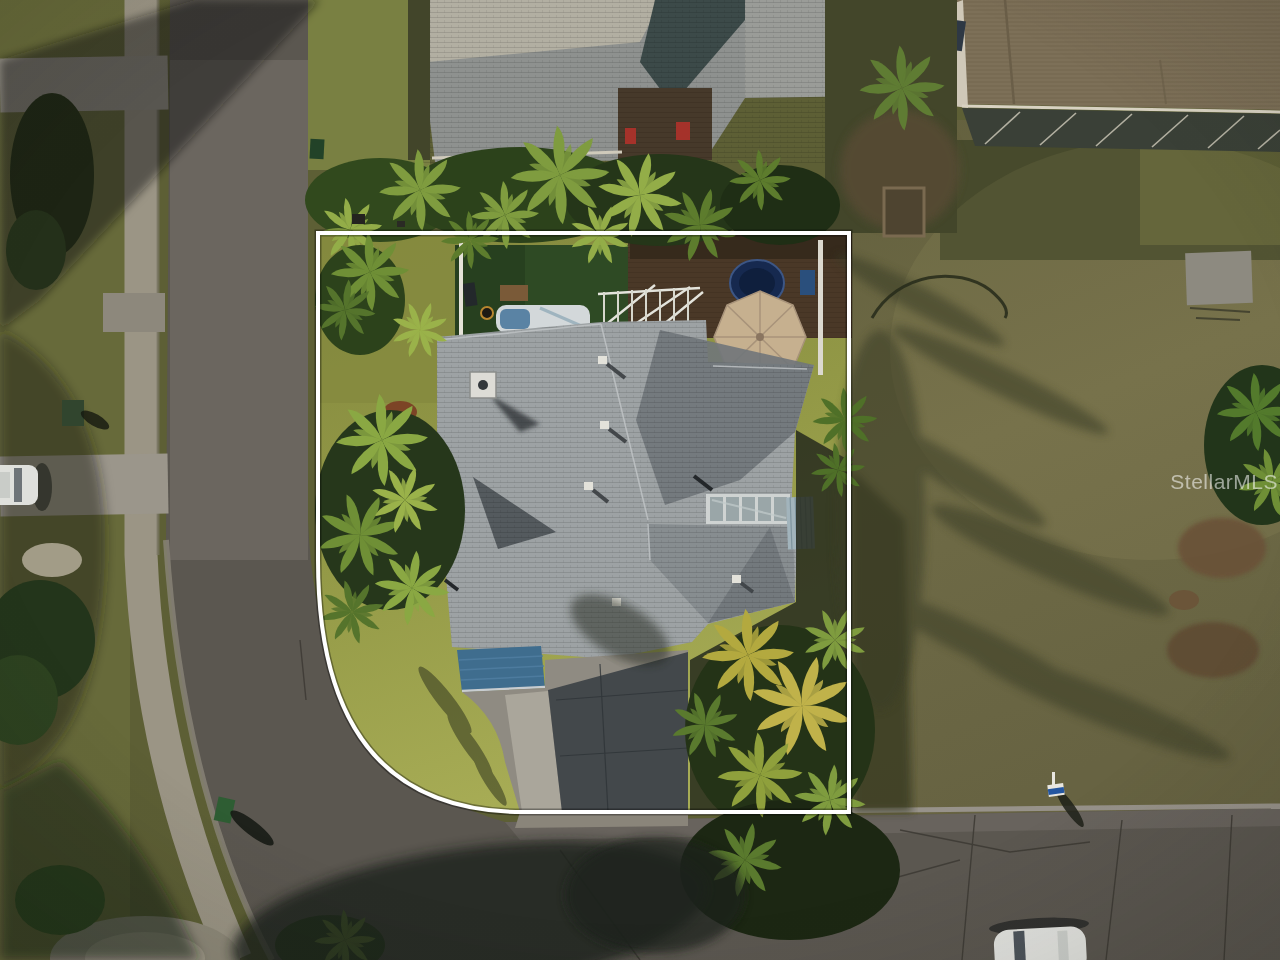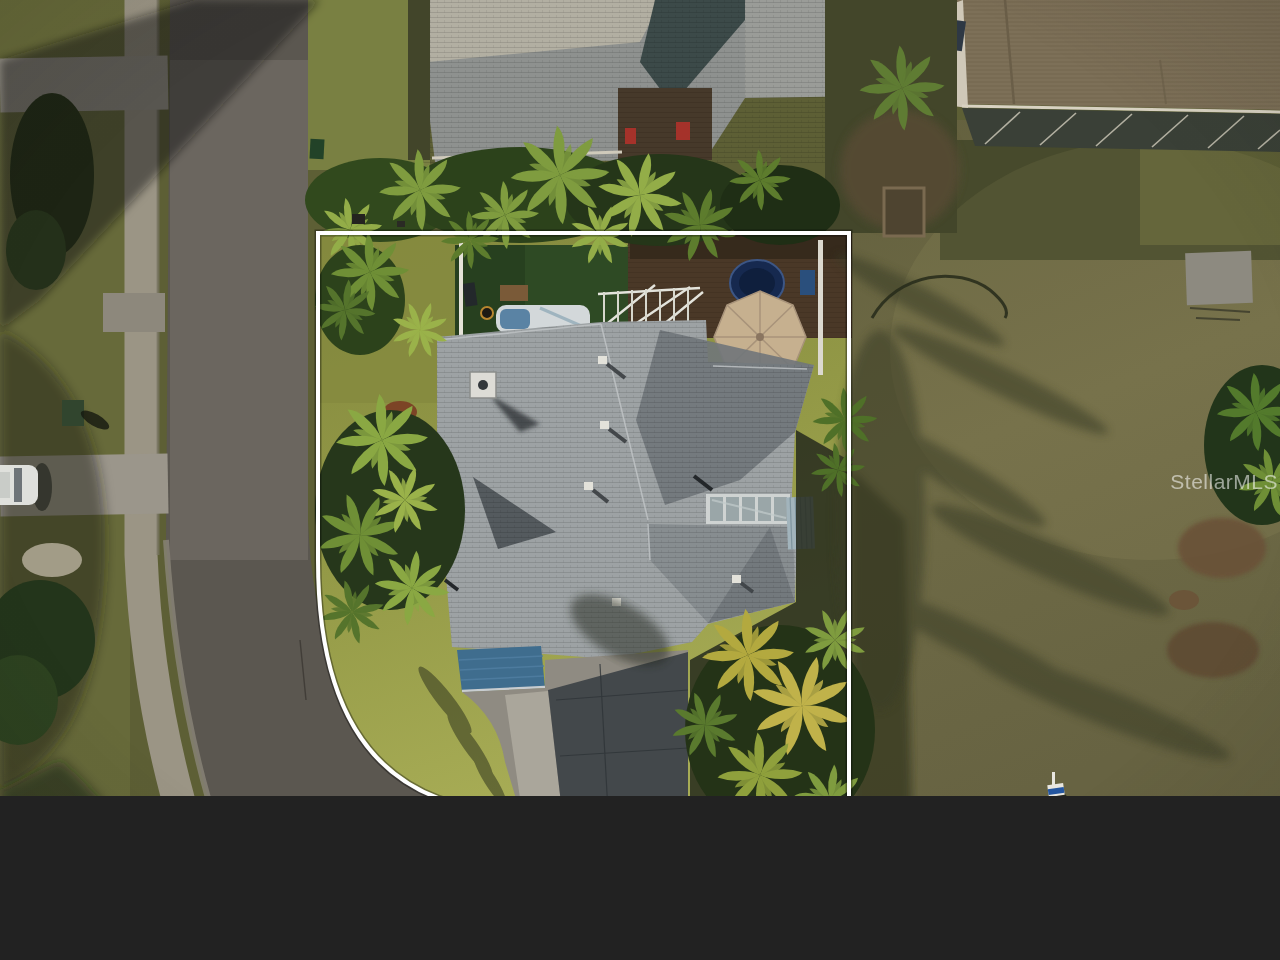--- a/index.html
+++ b/index.html
@@ -1,16 +1,16 @@
 <!DOCTYPE html>
 <html><head>
 <meta charset="utf-8">
 <style>
   html,body{margin:0;padding:0;background:#222;}
-  .stage{position:relative;width:1280px;height:796px;overflow:hidden;font-family:"Liberation Sans",sans-serif;}
+  .stage{position:relative;width:1280px;height:960px;overflow:hidden;font-family:"Liberation Sans",sans-serif;}
   svg{display:block;}
   text.wm{font-family:"Liberation Sans",sans-serif;font-size:21px;letter-spacing:.5px;fill:rgba(255,255,255,.55);}
 </style>
 </head>
 <body>
 
 <div class="stage">
 <svg width="1280" height="960" viewBox="0 0 1280 960">
 <defs>
   <g id="palm">

